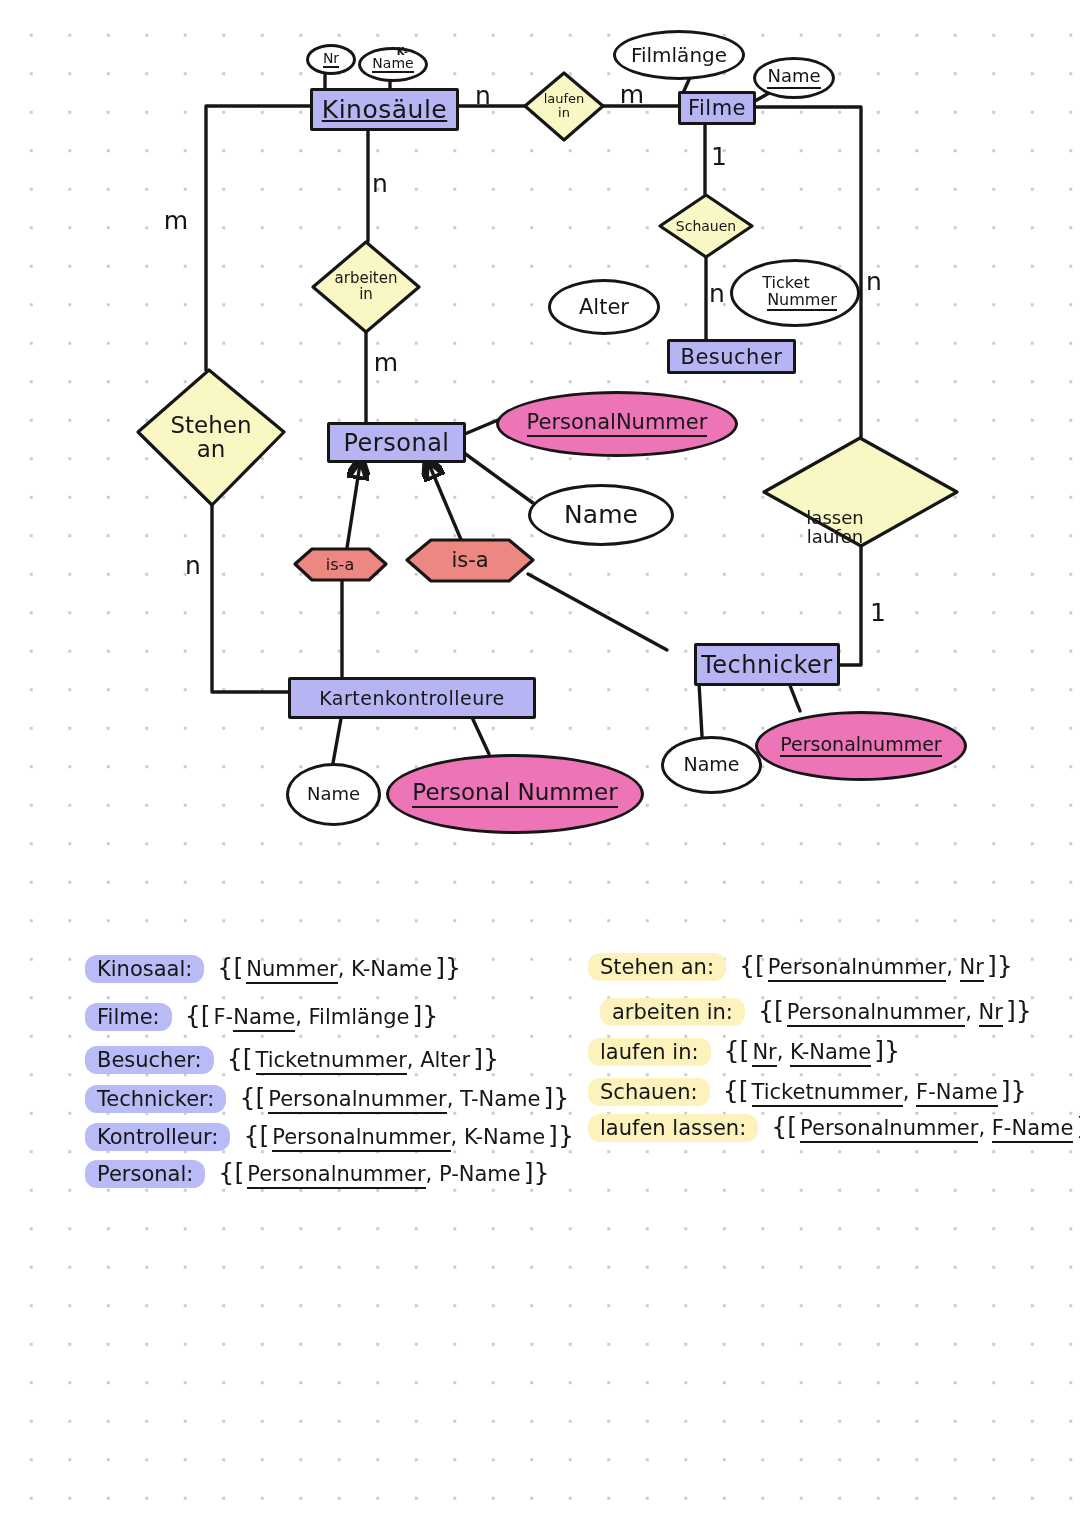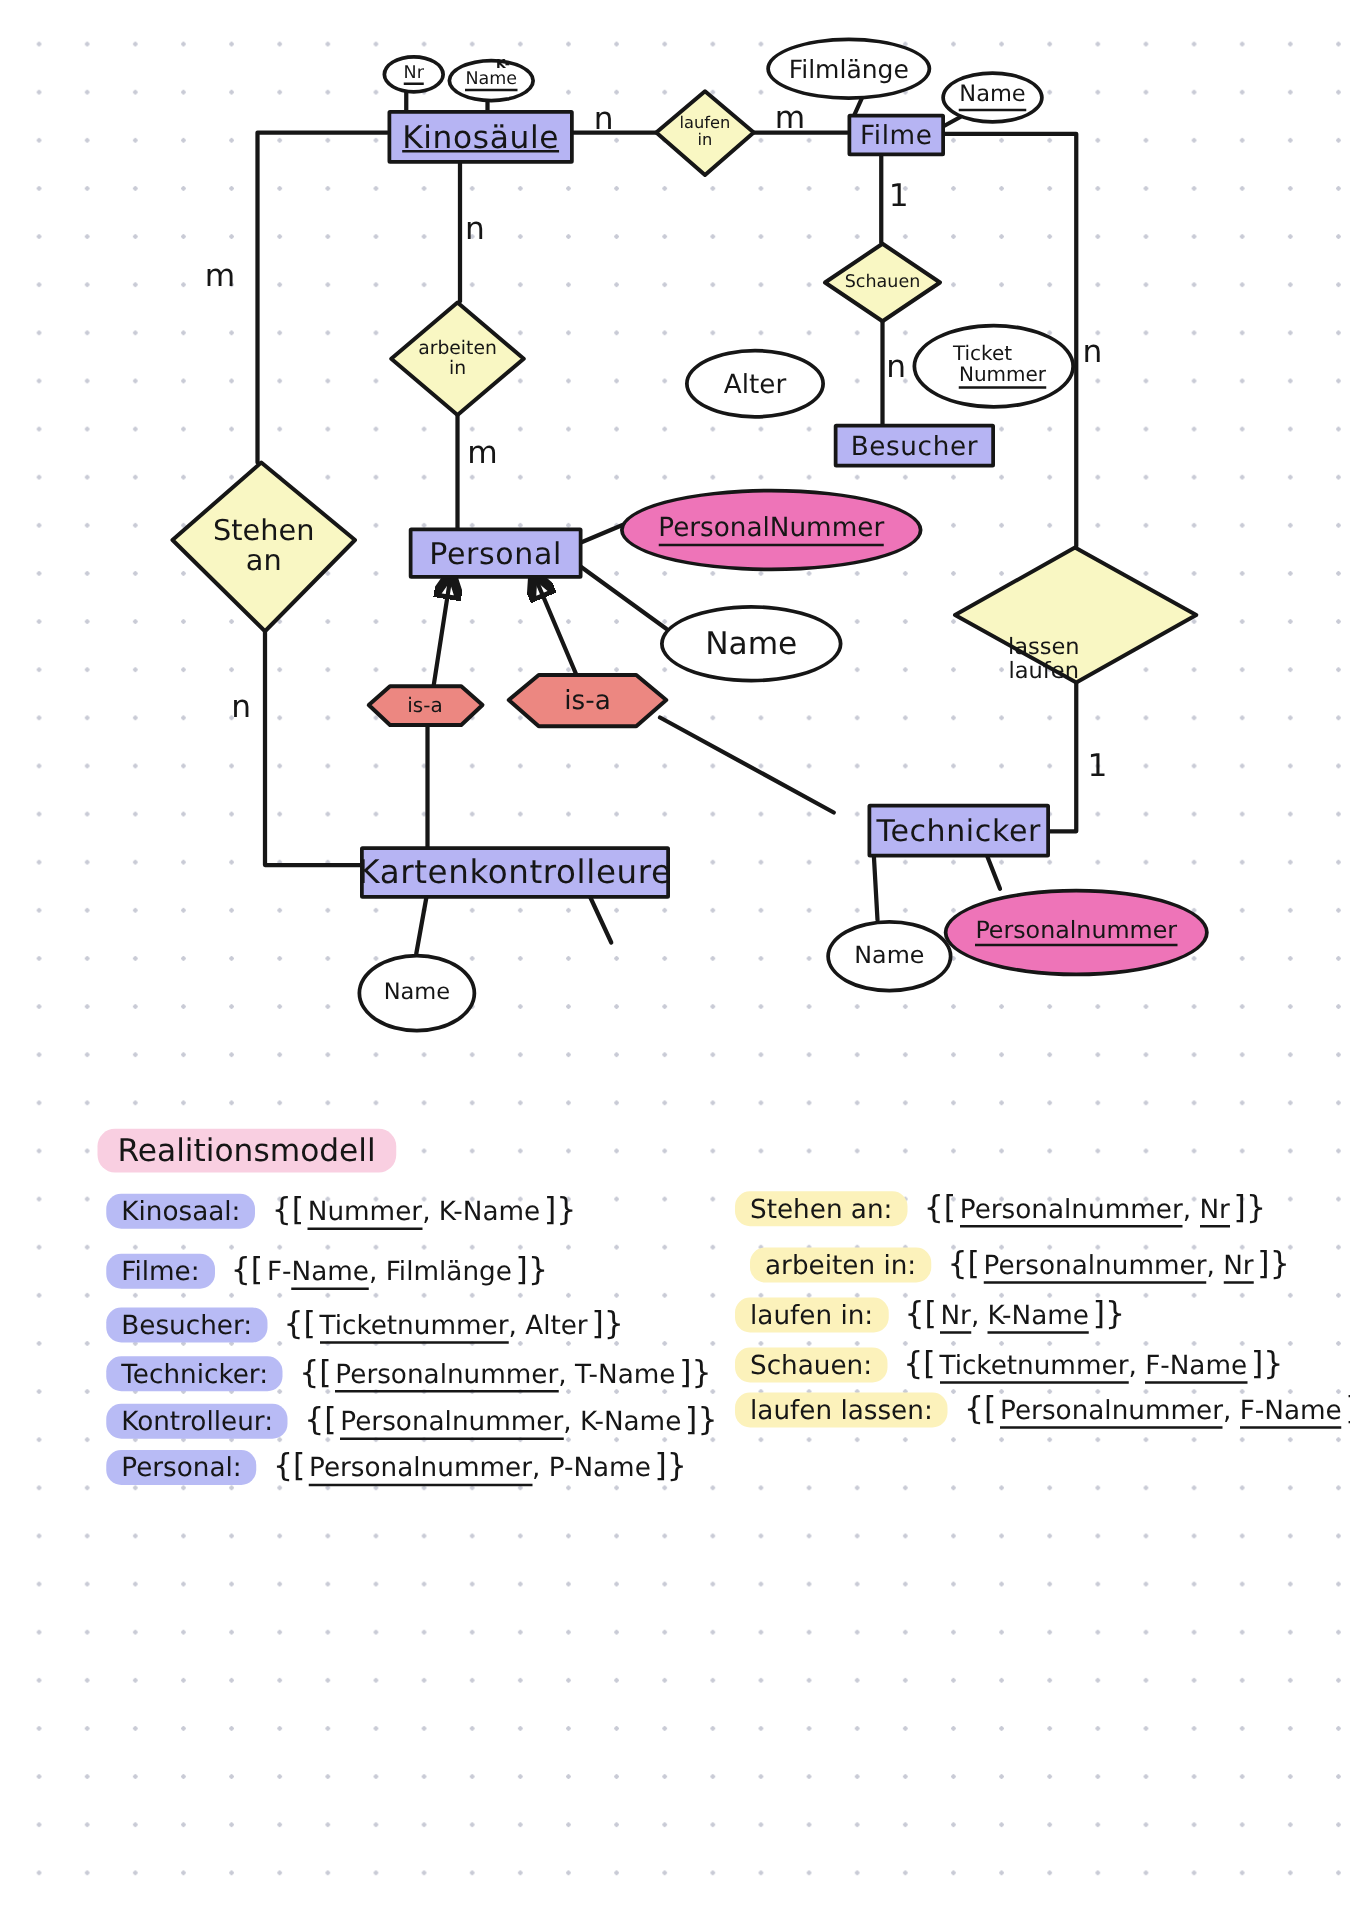--- a/index.html
+++ b/index.html
@@ -90,21 +90,21 @@
 
     <polygon points="295,564 312,549 369,549 386,564 369,580 312,580" fill="#ec8781" stroke="#6e1d1d"></polygon>
     <polygon points="407,560 431,540 509,540 533,560 509,581 431,581" fill="#ec8781" stroke="#6e1d1d"></polygon>
   </svg>
 
   <div class="entity" style="left:310px;top:88px;width:143px;height:37px;font-size:25px;text-decoration:underline;">Kinosäule</div>
   <div class="entity" style="left:678px;top:91px;width:72px;height:28px;font-size:21px;">Filme</div>
   <div class="entity" style="left:667px;top:339px;width:123px;height:29px;font-size:21px;">Besucher</div>
   <div class="entity" style="left:327px;top:422px;width:133px;height:35px;font-size:24px;">Personal</div>
   <div class="entity" style="left:665px;top:643px;width:140px;height:37px;font-size:24px;margin-left:29px;">Technicker</div>
-  <div class="entity" style="left:288px;top:677px;width:242px;height:36px;font-size:26px;">Kartenkontrolleure</div>
+  <div class="entity" style="left:288px;top:677px;width:242px;height:36px;font-size:19px;">Kartenkontrolleure</div>
 
   <div class="dlabel" style="left:564px;top:106px;font-size:13px;">laufen
 in</div>
   <div class="dlabel" style="left:706px;top:226px;font-size:14px;">Schauen</div>
   <div class="dlabel" style="left:366px;top:287px;font-size:15px;">arbeiten
 in</div>
   <div class="dlabel" style="left:211px;top:437px;font-size:23px;">Stehen
 an</div>
   <div class="dlabel" style="left:835px;top:492px;font-size:18px;margin-top:36px;">lassen
 laufen</div>
@@ -133,39 +133,41 @@
     </div>
   <div class="oval pink" style="left:496px;top:391px;width:236px;height:60px;font-size:21px;">
       <span class="u">PersonalNummer</span>
     </div>
   <div class="oval" style="left:528px;top:484px;width:140px;height:56px;font-size:25px;">
       <span>Name</span>
     </div>
   <div class="oval" style="left:286px;top:763px;width:89px;height:57px;font-size:18px;">
       <span>Name</span>
     </div>
+  <div class="oval pink" style="left:386px;top:754px;width:252px;height:74px;font-size:23px;">
+      <span class="u">Personal Nummer</span>
+    </div>
   <div class="oval" style="left:661px;top:736px;width:95px;height:52px;font-size:19px;">
       <span>Name</span>
     </div>
   <div class="oval pink" style="left:755px;top:711px;width:206px;height:64px;font-size:19px;">
       <span class="u">Personalnummer</span>
     </div>
 
   <div class="card" style="left:176px;top:220px;">m</div>
   <div class="card" style="left:483px;top:95px;">n</div>
   <div class="card" style="left:632px;top:94px;">m</div>
   <div class="card" style="left:380px;top:183px;">n</div>
   <div class="card" style="left:386px;top:362px;">m</div>
   <div class="card" style="left:719px;top:156px;">1</div>
   <div class="card" style="left:717px;top:293px;">n</div>
   <div class="card" style="left:874px;top:281px;">n</div>
   <div class="card" style="left:878px;top:612px;">1</div>
   <div class="card" style="left:193px;top:565px;">n</div>
 
-  <div class="heading" style="left:78px;top:903px;">Realitionsmodell</div>
 
   <div class="rel-row" style="left:85px;top:953px;">
     <span class="hl hl-blue">Kinosaal:</span><span class="rel-body"><span class="br">{[</span><span class="u">Nummer</span><span>, </span><span>K-Name</span><span class="br">]}</span></span>
   </div>
   <div class="rel-row" style="left:85px;top:1001px;">
     <span class="hl hl-blue">Filme:</span><span class="rel-body"><span class="br">{[</span><span>F-</span><span class="u">Name</span><span>, </span><span>Filmlänge</span><span class="br">]}</span></span>
   </div>
   <div class="rel-row" style="left:85px;top:1044px;">
     <span class="hl hl-blue">Besucher:</span><span class="rel-body"><span class="br">{[</span><span class="u">Ticketnummer</span><span>, </span><span>Alter</span><span class="br">]}</span></span>
   </div>

